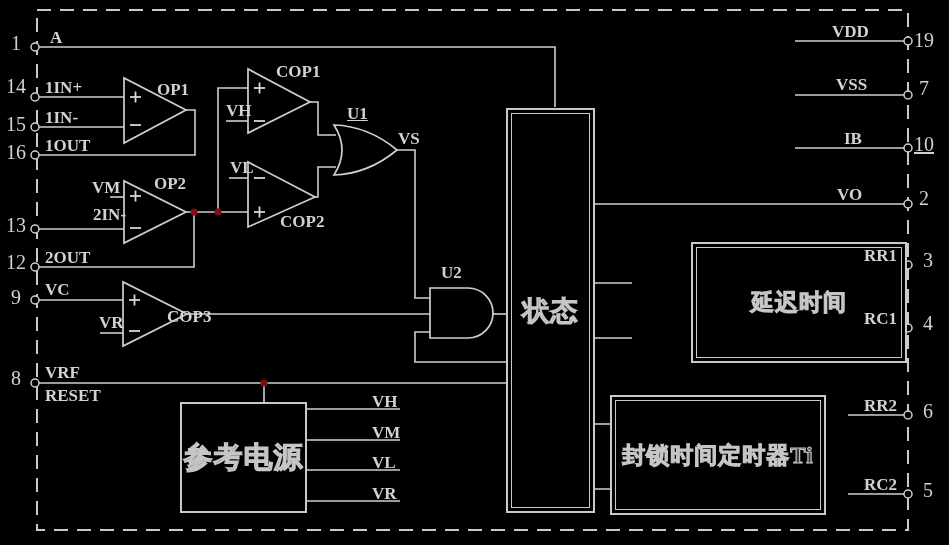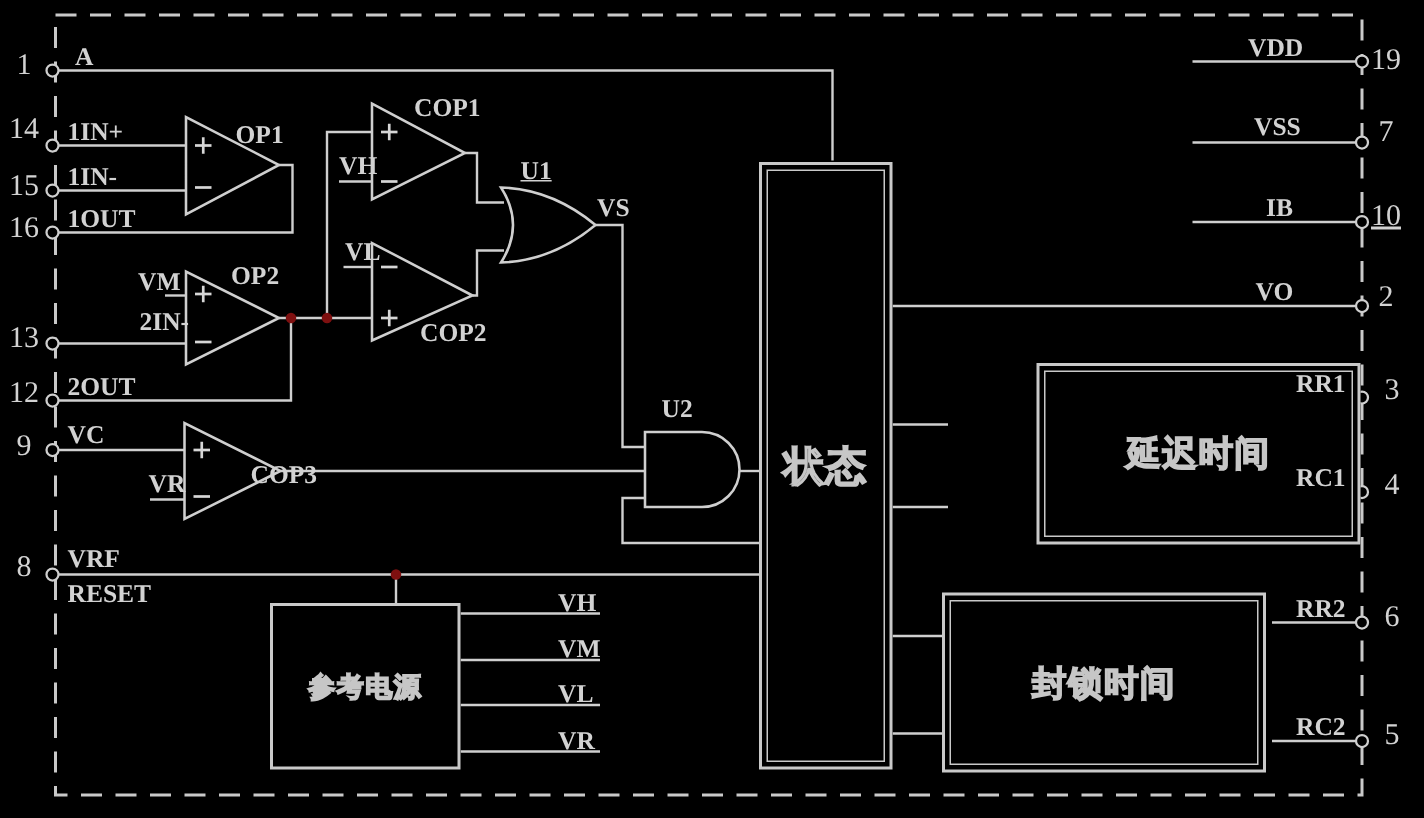--- a/index.html
+++ b/index.html
@@ -10,21 +10,21 @@
   .num{position:absolute;color:#d2d2d2;font-size:20px;line-height:20px;width:28px;text-align:center;}
   .blk{position:absolute;border:2px solid #c9c9c9;box-sizing:border-box;background:#000;}
   .blk .inner{position:absolute;left:3px;top:3px;right:3px;bottom:3px;border:1.5px solid #c9c9c9;
               display:flex;flex-direction:row;align-items:center;justify-content:center;}
   .blk.single{display:flex;align-items:center;justify-content:center;}
   .cn{color:#3c3c3c;-webkit-text-stroke:1.1px #c6c6c6;font-weight:bold;letter-spacing:1px;
       font-family:"Liberation Serif","DejaVu Serif",serif;white-space:nowrap;}
   .ctrl-txt{font-size:27px;line-height:30px;}
   .ctrl-gap{height:36px;}
   .tmr-txt{font-size:23px;line-height:31px;}
-  .ref-txt{font-size:18px;}
+  .ref-txt{font-size:29px;}
 </style>
 </head>
 <body>
 
 <div id="stage">
 
   <svg width="949" height="545" viewBox="0 0 949 545">
 
     <rect x="37" y="10" width="871" height="520" fill="none" stroke="#c9c9c9" stroke-width="2" stroke-dasharray="14 9"></rect>
 
@@ -138,23 +138,24 @@
       <div class="ctrl-gap"></div>
     </div>
   </div>
 
   <div class="blk" style="left:664px;top:242px;width:216px;height:121px;margin-left:27px;">
     <div class="inner">
       <div class="cn tmr-txt">延迟时间</div>
     </div>
   </div>
 
-  <div class="blk" style="left:628px;top:395px;width:216px;height:120px;">
+  <div class="blk" style="left:610px;top:395px;width:216px;height:120px;">
     <div class="inner">
       <div class="cn tmr-txt">封锁时间</div>
+      <div class="cn tmr-txt">定时器Ti</div>
     </div>
   </div>
 
   <div class="blk single" style="left:180px;top:402px;width:127px;height:111px;">
     <div class="cn ref-txt">参考电源</div>
   </div>
 
   <div class="num" style="left:2px;top:33px;">1</div>
   <div class="num" style="left:2px;top:76px;">14</div>
   <div class="num" style="left:2px;top:114px;">15</div>

